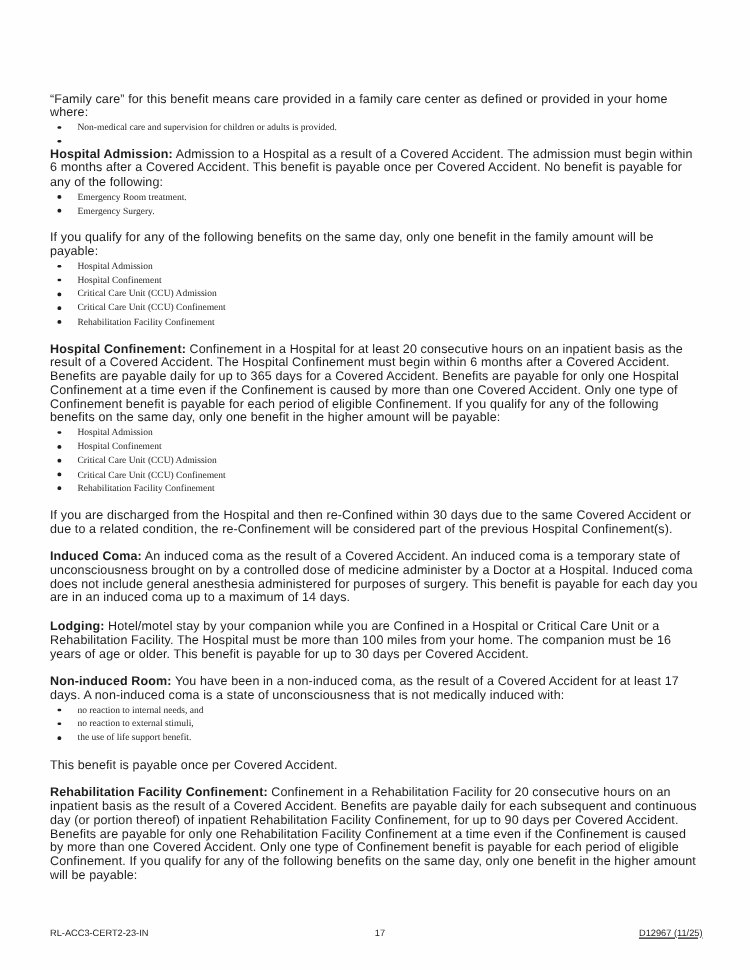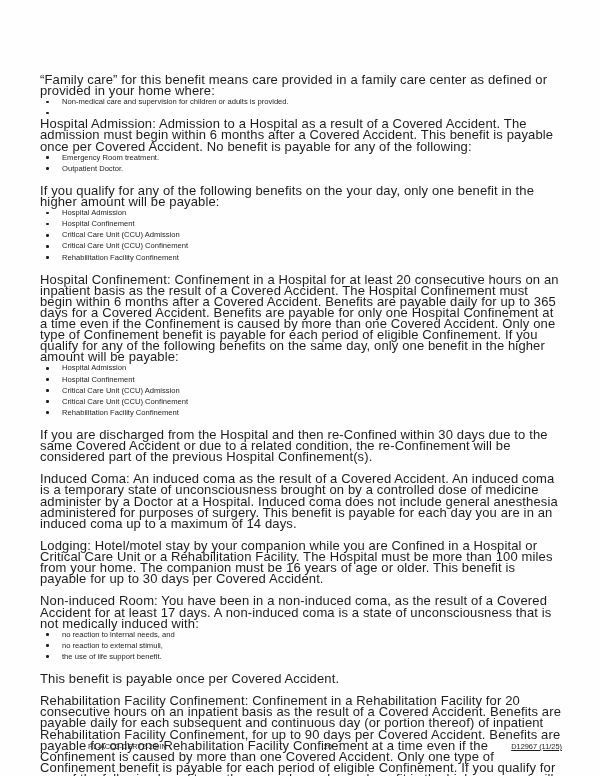--- a/index.html
+++ b/index.html
@@ -23,65 +23,66 @@
     background: #fefefe;
   }
   .content {
     position: absolute;
     left: 40px;
     top: 74px;
     width: 522px;
   }
   p.para {
     margin: 0 0 0 0;
-    font-size: 13px;
+    font-size: 10px;
     line-height: 11.1px;
     text-align: left;
     color: #1d1d1d;
     letter-spacing: 0.01em;
   }
   .blank {
     height: 11.1px;
   }
   ul.bullets {
     list-style: none;
     margin: 0;
     padding: 0;
   }
   ul.bullets li {
     position: relative;
     font-size: 7.6px;
     line-height: 11.1px;
     padding-left: 22px;
     color: #1d1d1d;
+    font-family: Liberation Serif, serif;
   }
   ul.bullets li .dot {
     position: absolute;
     left: 6px;
     top: 4.6px;
     width: 2.6px;
     height: 2.6px;
     background: #1d1d1d;
     border-radius: 50%;
     display: block;
   }
   .lead {
-    font-weight: normal;
+    font-weight: bold;
   }
   .footer {
     position: absolute;
     left: 40px;
     top: 742px;
     width: 522px;
     display: flex;
     align-items: baseline;
     font-size: 7.4px;
     color: #1d1d1d;
   }
-  .footer .f-left { flex: 0 0 auto; margin-left: 48px; }
+  .footer .f-left { flex: 0 0 auto; }
   .footer .f-center {
     flex: 1 1 auto;
     text-align: center;
     padding-right: 22px;
   }
   .footer .f-right { flex: 0 0 auto; text-decoration: underline; }
 </style>
 </head>
 <body>
 
@@ -93,26 +94,26 @@
     <ul class="bullets">
       <li><span class="dot"></span><span>Non-medical care and supervision for children or adults is provided.</span></li>
       <li><span class="dot"></span></li>
     </ul>
 
     <div class="blank"></div>
 
     <p class="para"><span class="lead">Hospital Admission:</span><span> Admission to a Hospital as a result of a Covered Accident. The admission must begin within 6 months after a Covered Accident.  This benefit is payable once per Covered Accident.  No benefit is payable for any of the following:</span></p>
     <ul class="bullets">
       <li><span class="dot"></span><span>Emergency Room treatment.</span></li>
-      <li><span class="dot"></span><span>Outpatient Doctor.</span></li>
+      <li><span class="dot"></span><span>Emergency Surgery.</span></li>
     </ul>
 
     <div class="blank"></div>
 
-    <p class="para">If you qualify for any of the following benefits on the your day, only one benefit in the higher amount will be payable:</p>
+    <p class="para">If you qualify for any of the following benefits on the same day, only one benefit in the family amount will be payable:</p>
     <ul class="bullets">
       <li><span class="dot"></span><span>Hospital Admission</span></li>
       <li><span class="dot"></span><span>Hospital Confinement</span></li>
       <li><span class="dot"></span><span>Critical Care Unit (CCU) Admission</span></li>
       <li><span class="dot"></span><span>Critical Care Unit (CCU) Confinement</span></li>
       <li><span class="dot"></span><span>Rehabilitation Facility Confinement</span></li>
     </ul>
 
     <div class="blank"></div>
 
@@ -151,17 +152,17 @@
     <p class="para">This benefit is payable once per Covered Accident.</p>
 
     <div class="blank"></div>
 
     <p class="para"><span class="lead">Rehabilitation Facility Confinement:</span><span>  Confinement in a Rehabilitation Facility for 20 consecutive hours on an inpatient basis as the result of a Covered Accident.  Benefits are payable daily for each subsequent and continuous day (or portion thereof) of inpatient Rehabilitation Facility Confinement, for up to 90 days per Covered Accident.  Benefits are payable for only one Rehabilitation Facility Confinement at a time even if the Confinement is caused by more than one Covered Accident.  Only one type of Confinement benefit is payable for each period of eligible Confinement.  If you qualify for any of the following benefits on the same day, only one benefit in the higher amount will be payable:</span></p>
 
   </div>
 
   <div class="footer">
     <span class="f-left">RL-ACC3-CERT2-23-IN</span>
-    <span class="f-center">20</span>
+    <span class="f-center">17</span>
     <span class="f-right">D12967 (11/25)</span>
   </div>
 
 </div>
 
 </body></html>

